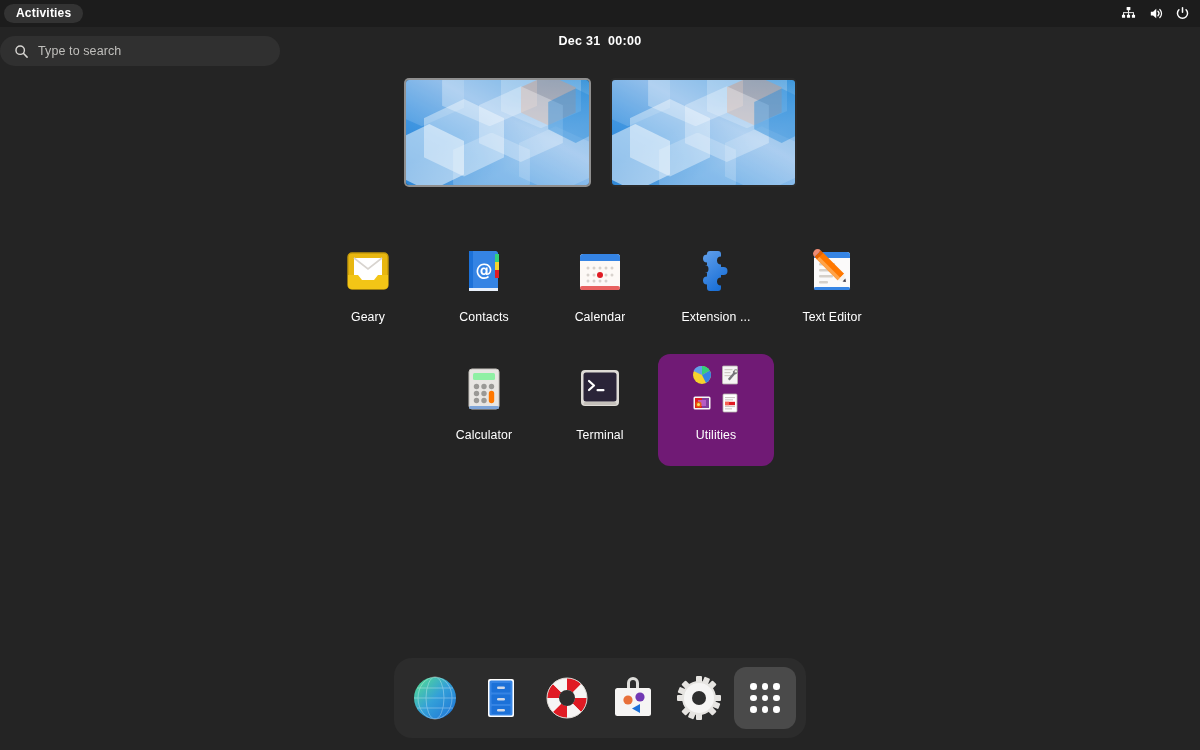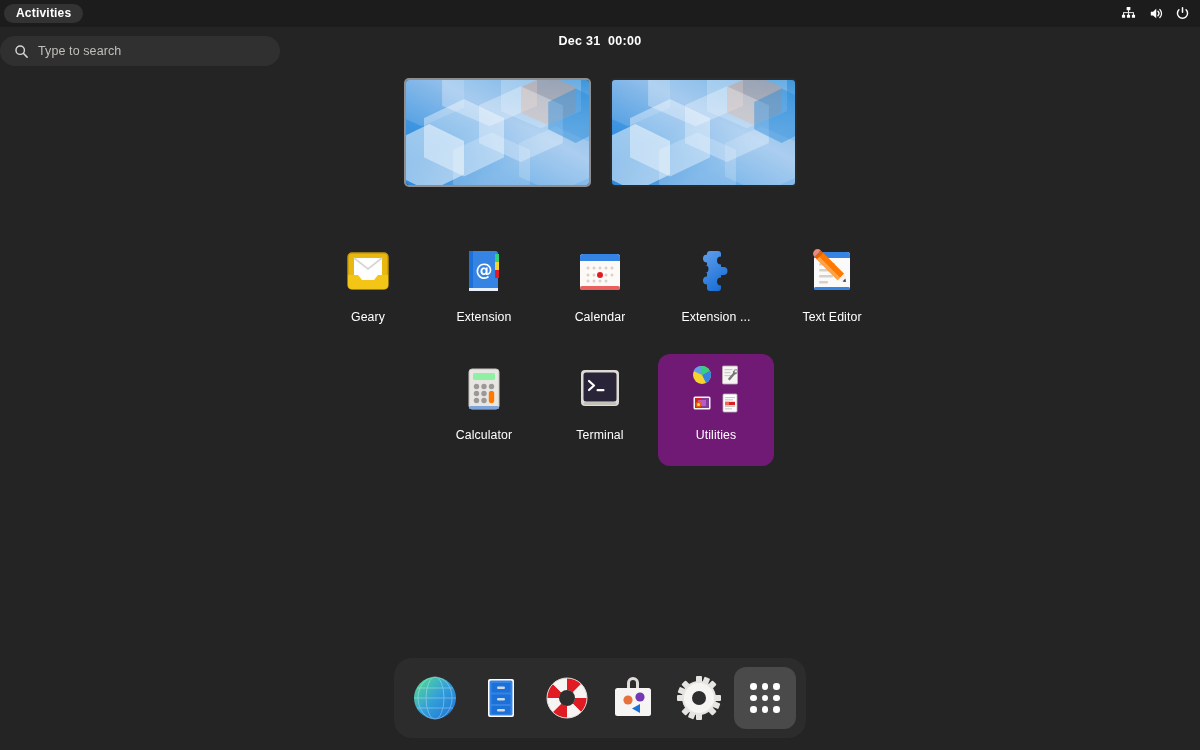--- a/index.html
+++ b/index.html
@@ -274,21 +274,21 @@
         <svg width="52" height="52" viewBox="0 0 52 52">
           <rect x="11" y="6" width="29" height="40" rx="2.5" fill="#3584e4"></rect>
           <rect x="11" y="6" width="4" height="40" fill="#1c71d8"></rect>
           <rect x="37" y="9" width="4" height="8" fill="#33d17a"></rect>
           <rect x="37" y="17" width="4" height="8" fill="#f6d32d"></rect>
           <rect x="37" y="25" width="4" height="8" fill="#e01b24"></rect>
           <rect x="11" y="43" width="29" height="3" fill="#e8f0fb"></rect>
           <text x="26" y="31" font-family="DejaVu Sans, sans-serif" font-size="17" font-weight="bold" fill="#ffffff" text-anchor="middle">@</text>
         </svg>
       </div>
-      <div class="app-label">Extension</div>
+      <div class="app-label">Contacts</div>
     </div>
 
 
 
     <div class="app-cell">
       <div class="app-icon">
         <svg width="52" height="52" viewBox="0 0 52 52">
           <rect x="6" y="9" width="40" height="36" rx="3" fill="#fdf9f6"></rect>
           <rect x="6" y="9" width="40" height="7" rx="3" fill="#3584e4"></rect>
           <rect x="6" y="13" width="40" height="3" fill="#3584e4"></rect>

